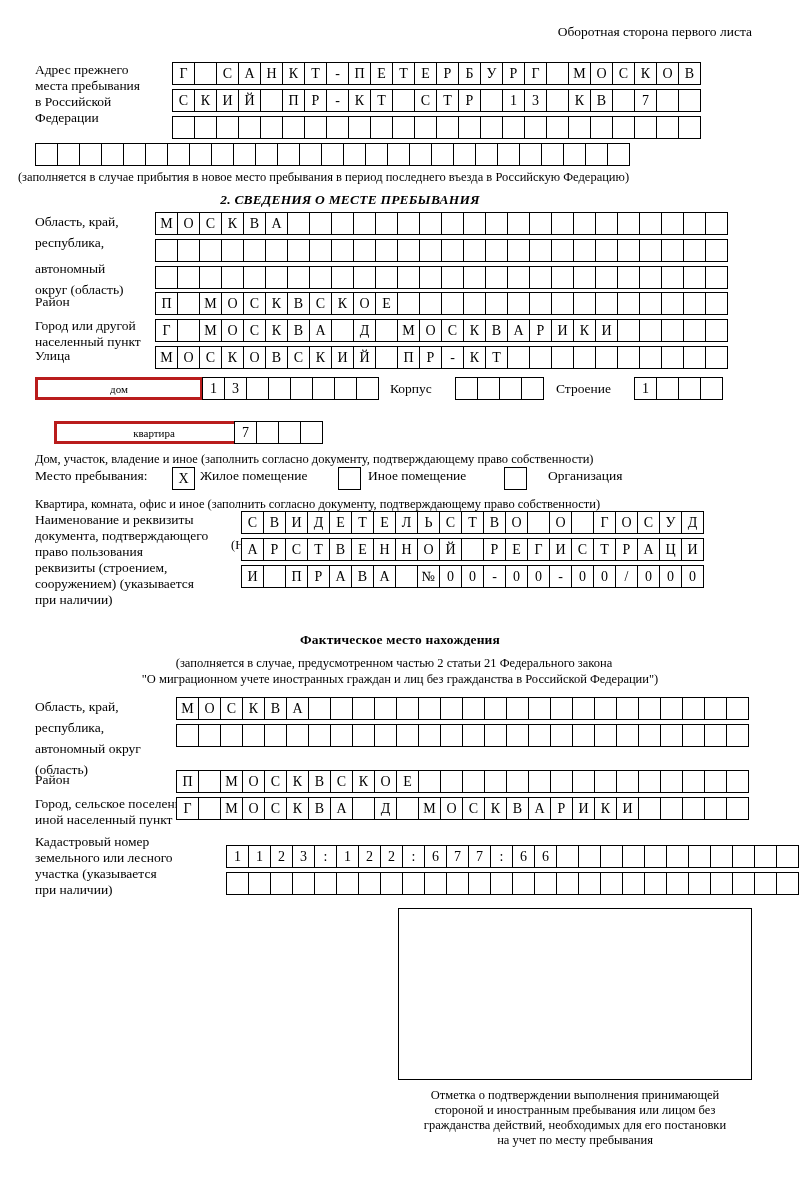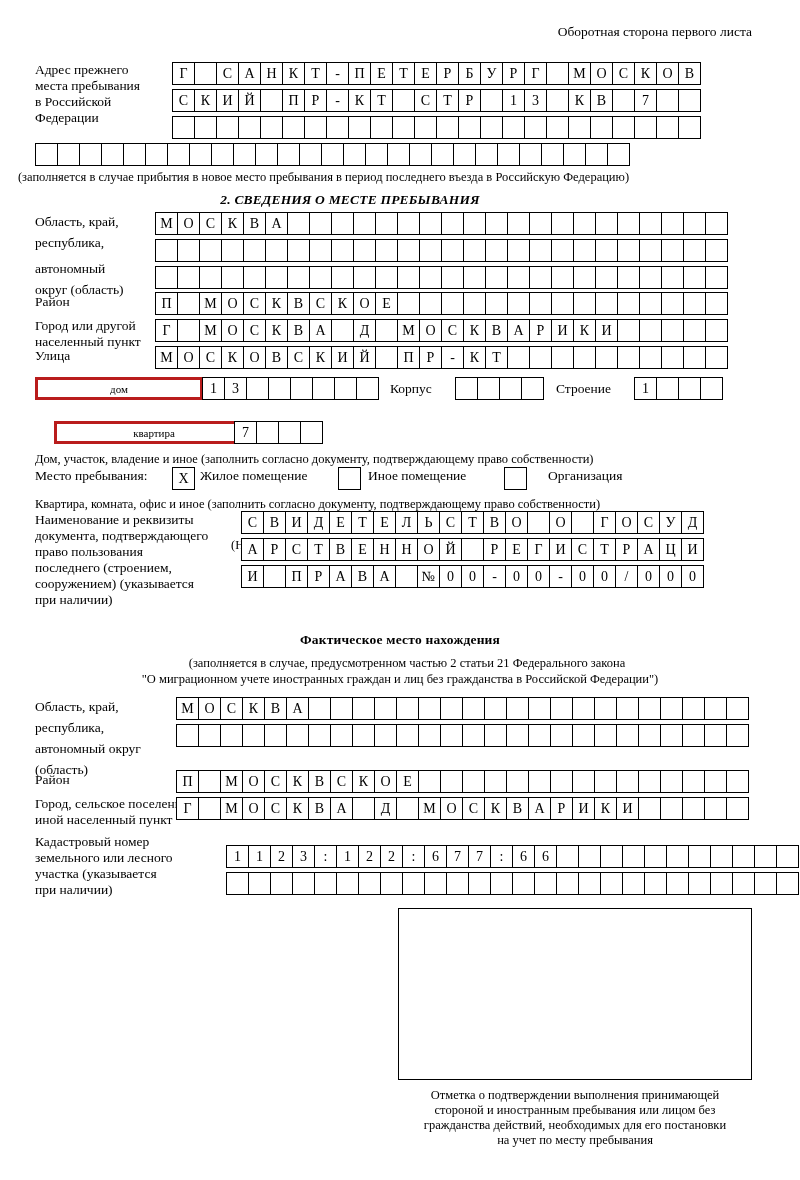--- a/index.html
+++ b/index.html
@@ -387,21 +387,21 @@
   <div class="bx" style="position:absolute;left:338px;top:467px;"></div>
   <div class="abs lbl" style="left:368px;top:468px;">Иное помещение</div>
   <div class="bx" style="position:absolute;left:504px;top:467px;"></div>
   <div class="abs lbl" style="left:548px;top:468px;text-align:center;">Организация</div>
   <div class="abs lbl small" style="left:231px;top:489px;">(Необходимо выбрать нужное)</div>
 
   <div class="abs lbl" style="left:35px;top:512px;">
     <div>Наименование и реквизиты</div>
     <div>документа, подтверждающего</div>
     <div>право пользования</div>
-    <div>последнего (строением,</div>
+    <div>реквизиты (строением,</div>
     <div>сооружением) (указывается</div>
     <div>при наличии)</div>
   </div>
   <div class="boxrow" id="s2-doc-1" style="left:241px;top:511px;">
       <div class="bx">С</div>
       <div class="bx">В</div>
       <div class="bx">И</div>
       <div class="bx">Д</div>
       <div class="bx">Е</div>
       <div class="bx">Т</div>
@@ -462,21 +462,21 @@
       <div class="bx">-</div>
       <div class="bx">0</div>
       <div class="bx">0</div>
       <div class="bx">/</div>
       <div class="bx">0</div>
       <div class="bx">0</div>
       <div class="bx">0</div>
     </div>
 
   <div class="sectitle" style="left:0;top:632px;width:800px;text-align:center;">Фактическое место нахождения</div>
-  <div class="note" style="left:13px;top:656px;width:788px;">(заполняется в случае, предусмотренном частью 2 статьи 21 Федерального закона</div>
+  <div class="note" style="left:0;top:656px;width:788px;">(заполняется в случае, предусмотренном частью 2 статьи 21 Федерального закона</div>
   <div class="note" style="left:0;top:672px;width:800px;">"О миграционном учете иностранных граждан и лиц без гражданства в Российской Федерации")</div>
 
   <div class="abs lbl" style="left:35px;top:699px;">
     <div>Область, край,</div>
     <div style="margin-top:5px">республика,</div>
     <div style="margin-top:5px">автономный округ</div>
     <div style="margin-top:5px">(область)</div>
   </div>
   <div class="boxrow" id="al-region-1" style="left:176px;top:697px;">
       <div class="bx">М</div>

